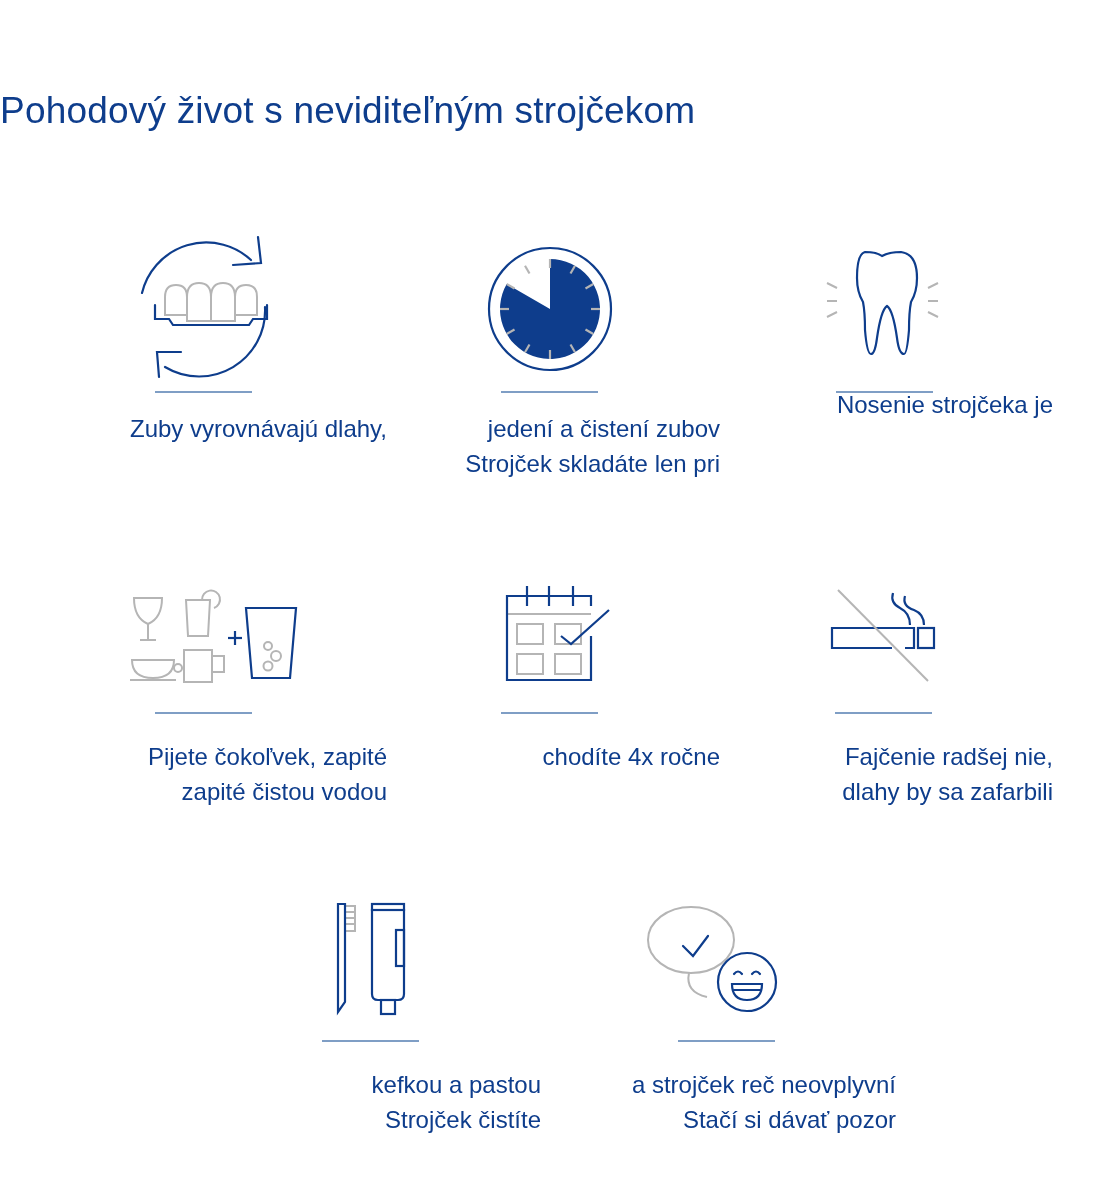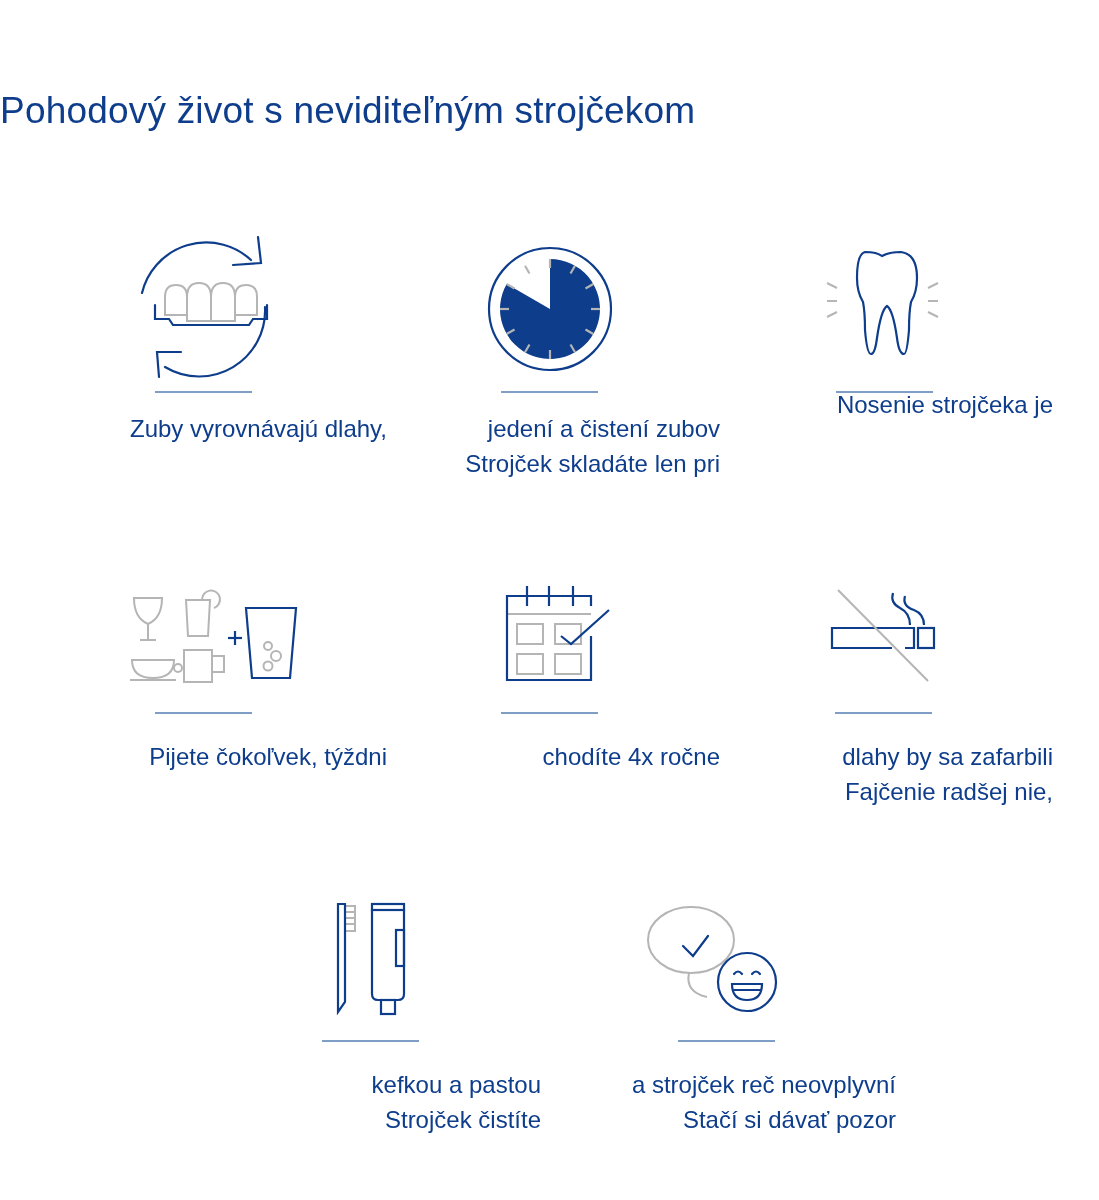--- a/index.html
+++ b/index.html
@@ -102,21 +102,22 @@
       <circle cx="140" cy="78" r="4.5"></circle>
     </g>
     <g fill="none" stroke="#0e3d8c" stroke-width="2.2">
       <line x1="100" y1="50" x2="114" y2="50"></line>
       <line x1="107" y1="43" x2="107" y2="57"></line>
       <path d="M118 20 L168 20 L162 90 L124 90 Z"></path>
     </g>
   </svg>
   <div class="divider" style="left:155px;top:712px"></div>
   <div class="caption" style="left:47px;top:739px">
-    <span>Pijete čokoľvek, týždni</span>
+    <span>Pijete čokoľvek, zapité</span>
+    <span>zapité čistou vodou</span>
   </div>
 </div>
 
 <div>
   <svg class="icon" style="left:503px;top:584px" width="110" height="96" viewBox="0 0 110 96">
     <g fill="none" stroke="#b5b5b5" stroke-width="2">
       <line x1="4" y1="30" x2="88" y2="30"></line>
       <rect x="14" y="40" width="26" height="20"></rect>
       <rect x="52" y="40" width="26" height="20"></rect>
       <rect x="14" y="70" width="26" height="20"></rect>
@@ -141,22 +142,22 @@
     <g fill="none" stroke="#0e3d8c" stroke-width="2.2">
       <path d="M62 60 L2 60 L2 40 L84 40 L84 60 L75 60"></path>
       <rect x="88" y="40" width="16" height="20"></rect>
       <path d="M63 5 Q60 15 70 20 Q80 25 80 37"></path>
       <path d="M75 8 Q72 18 84 22 Q94 26 94 37"></path>
     </g>
     <line x1="8" y1="2" x2="98" y2="93" stroke="#b5b5b5" stroke-width="2"></line>
   </svg>
   <div class="divider" style="left:835px;top:712px"></div>
   <div class="caption" style="left:713px;top:739px">
+    <span>Fajčenie radšej nie,</span>
     <span>dlahy by sa zafarbili</span>
-    <span>Fajčenie radšej nie,</span>
   </div>
 </div>
 
 <div>
   <svg class="icon" style="left:336px;top:902px" width="80" height="118" viewBox="0 0 80 118">
     <g fill="none" stroke="#b5b5b5" stroke-width="2">
       <rect x="9" y="4" width="10" height="25"></rect>
       <line x1="9" y1="10" x2="19" y2="10"></line>
       <line x1="9" y1="16" x2="19" y2="16"></line>
       <line x1="9" y1="22" x2="19" y2="22"></line>

